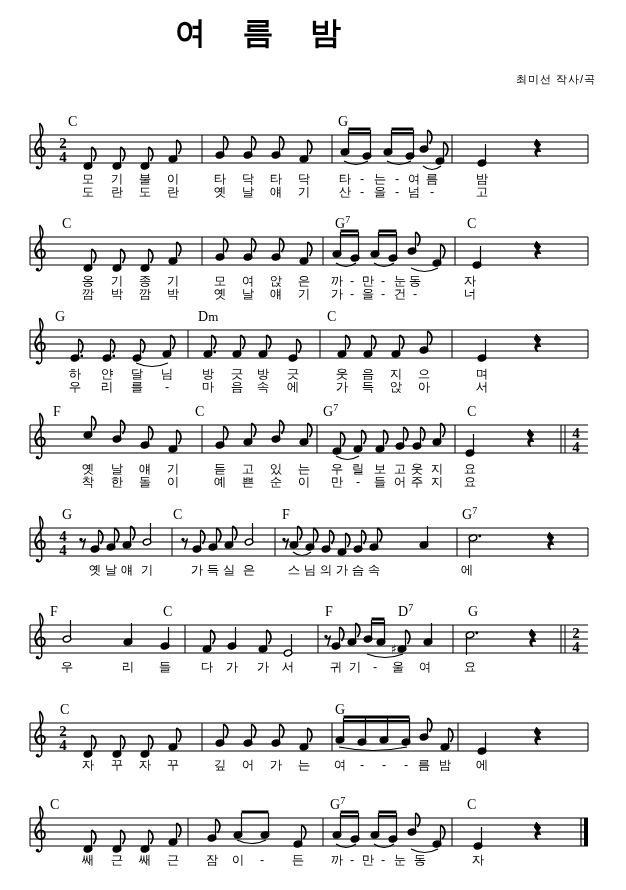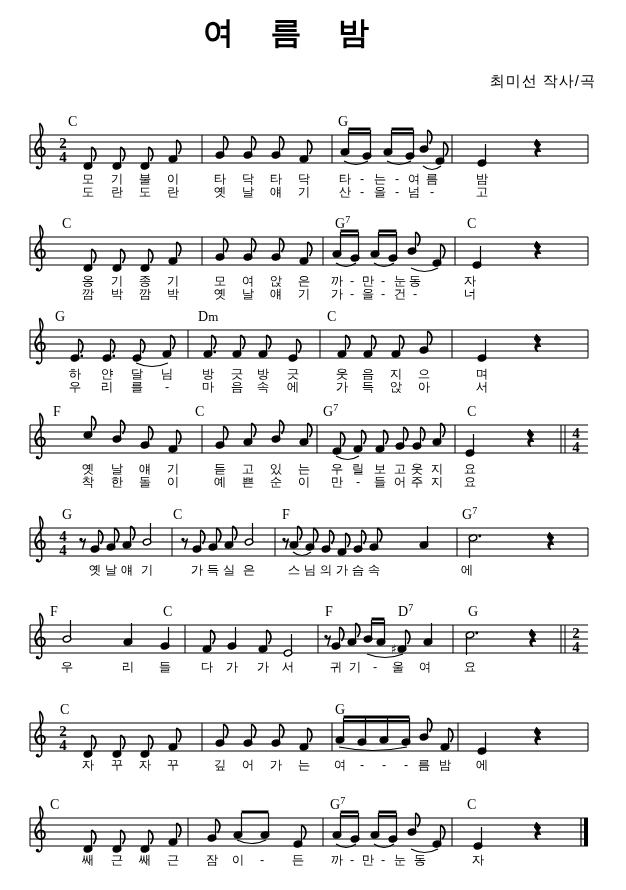--- a/index.html
+++ b/index.html
@@ -1,20 +1,20 @@
 <!DOCTYPE html>
 <html><head>
 <meta charset="utf-8">
 <style>
   html,body{margin:0;padding:0;background:#fff;}
   .page{position:relative;width:626px;height:890px;background:#ffffff;overflow:hidden;
         font-family:"Liberation Sans",sans-serif;color:#000;}
   .title{position:absolute;top:12px;left:0;width:530px;text-align:center;
-         font-size:31px;font-weight:600;letter-spacing:14px;white-space:pre;padding-left:28px;}
-  .credit{position:absolute;top:72px;right:30px;font-size:15px;letter-spacing:1px;}
+         font-size:31px;font-weight:600;letter-spacing:14px;white-space:pre;}
+  .credit{position:absolute;top:72px;right:30px;font-size:11px;letter-spacing:1px;}
   svg text{user-select:none;}
 </style>
 </head>
 <body>
 
 <div class="page">
   <div class="title">여 름 밤</div>
   <div class="credit">최미선 작사/곡</div>
   <svg id="score-svg" width="626" height="890" viewBox="0 0 626 890" style="position:absolute;left:0;top:0;">
       <g>

